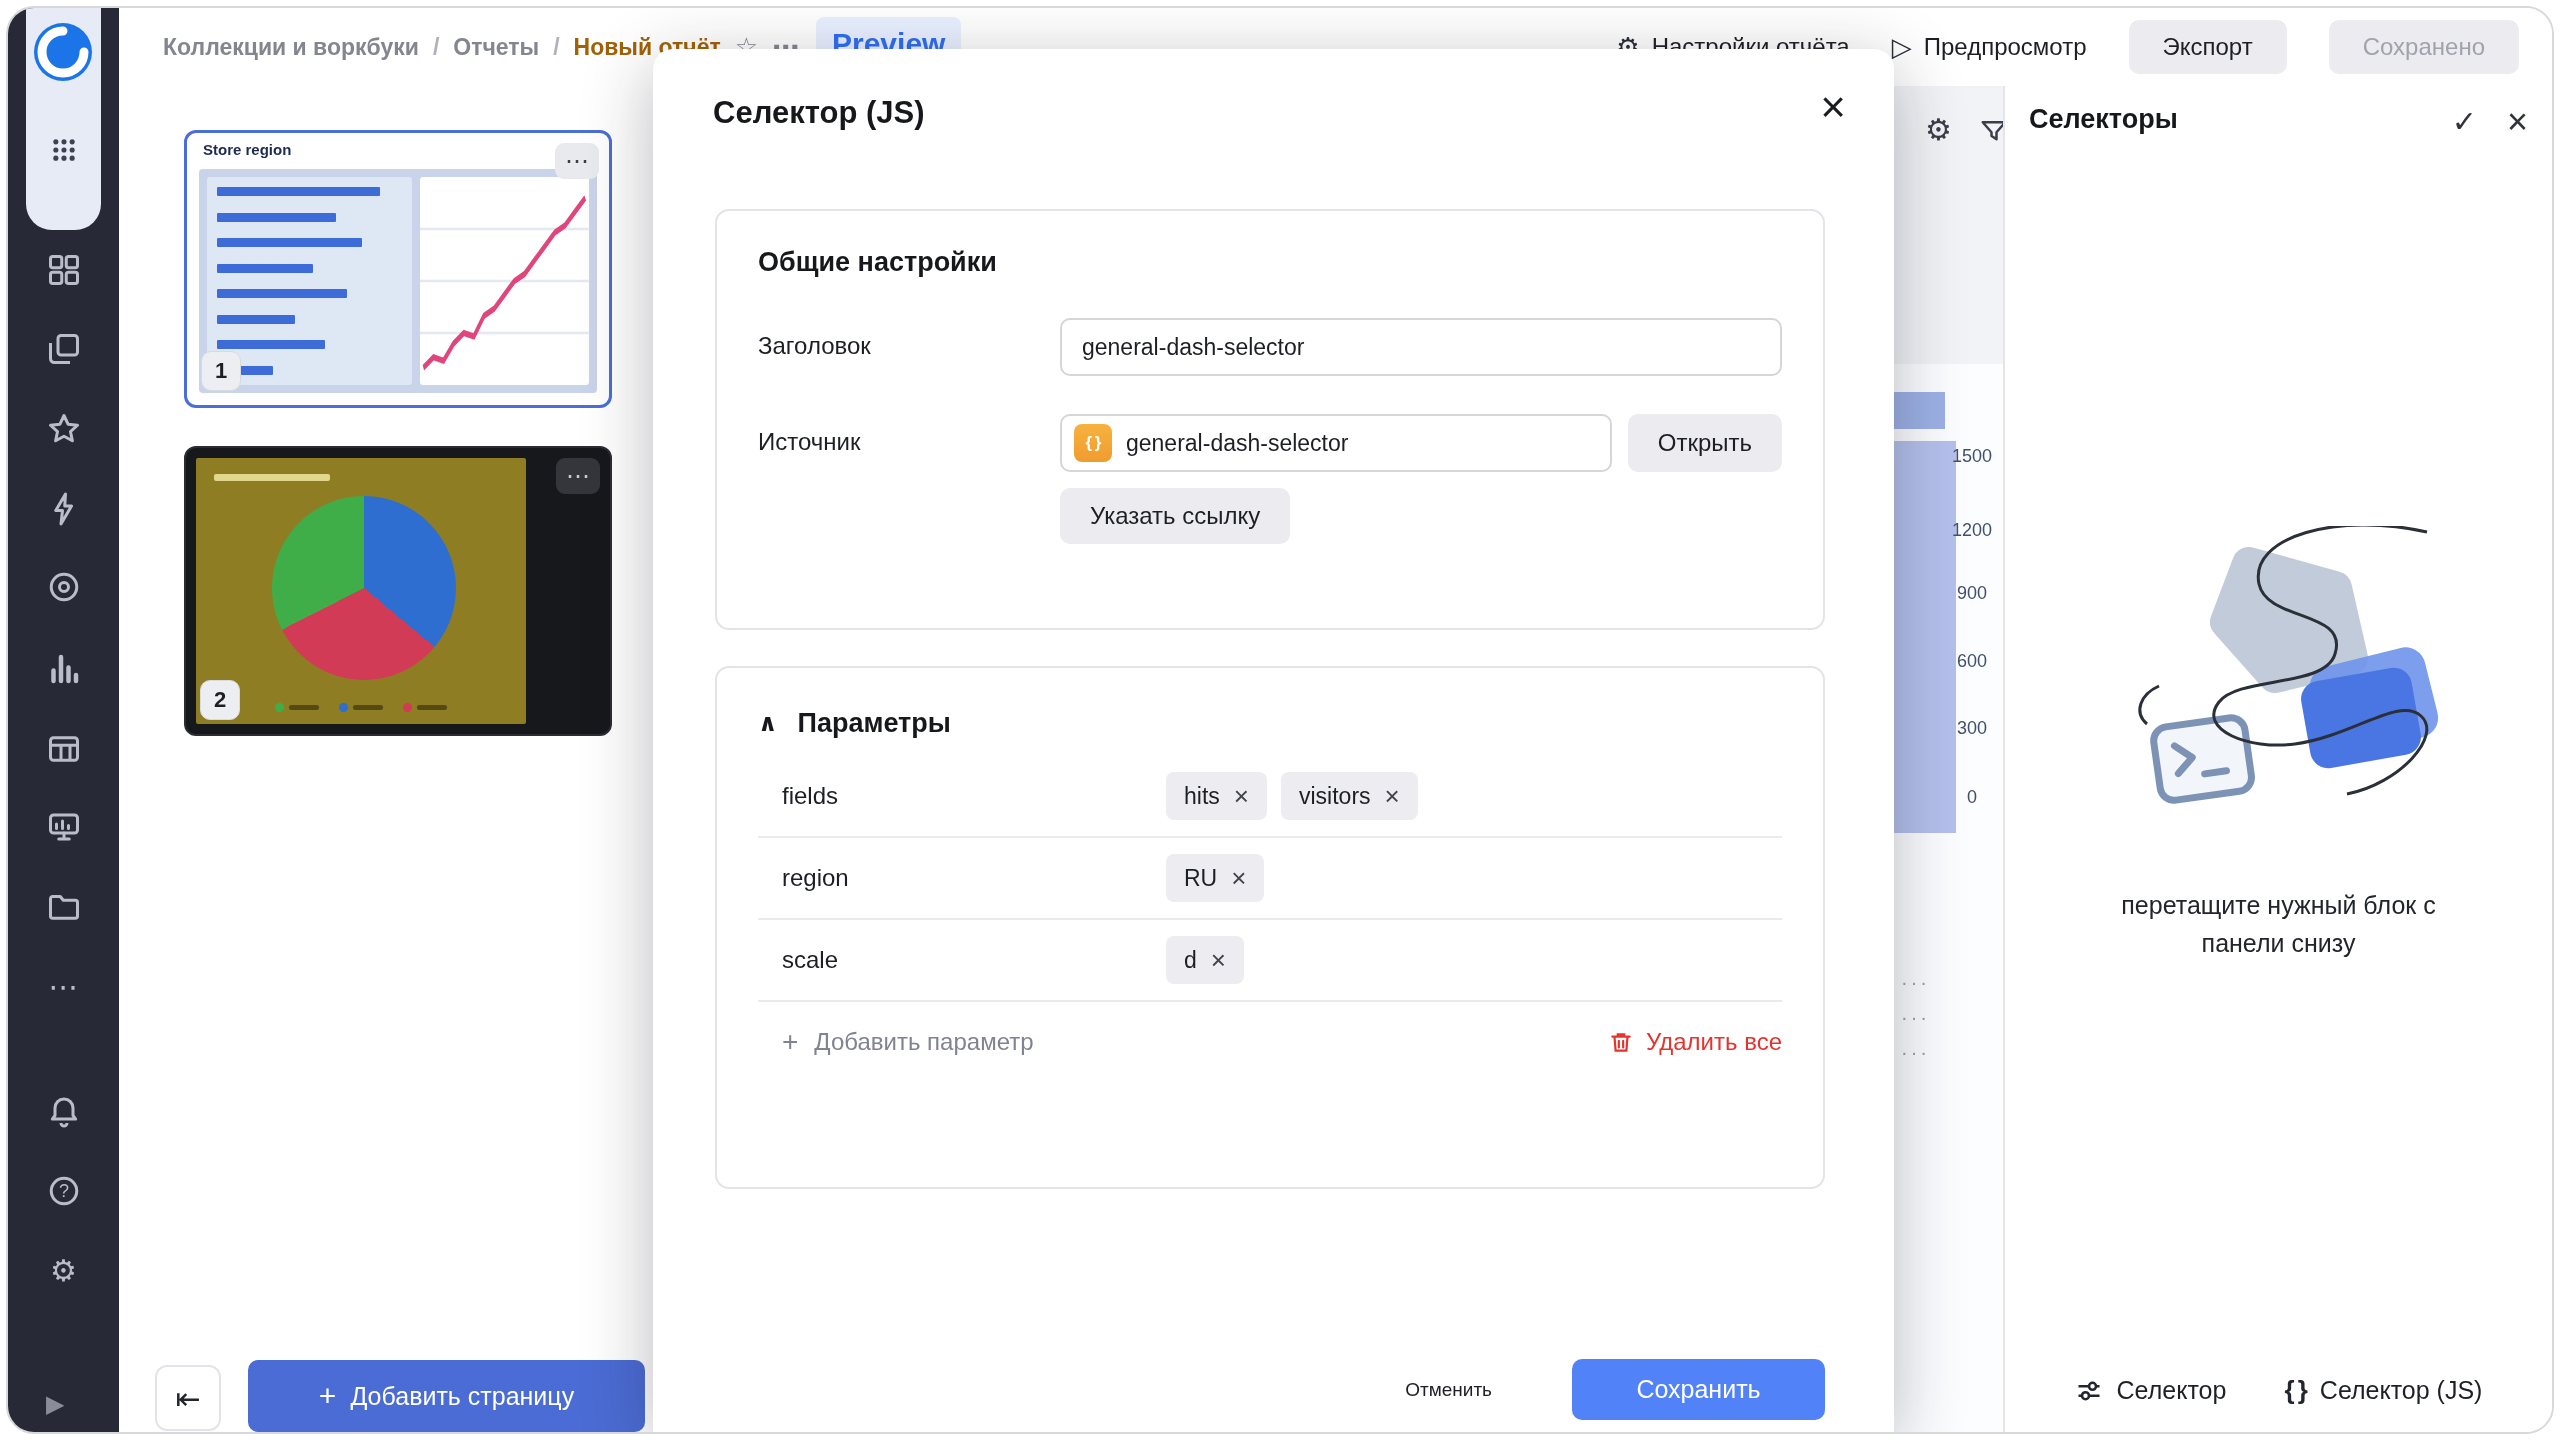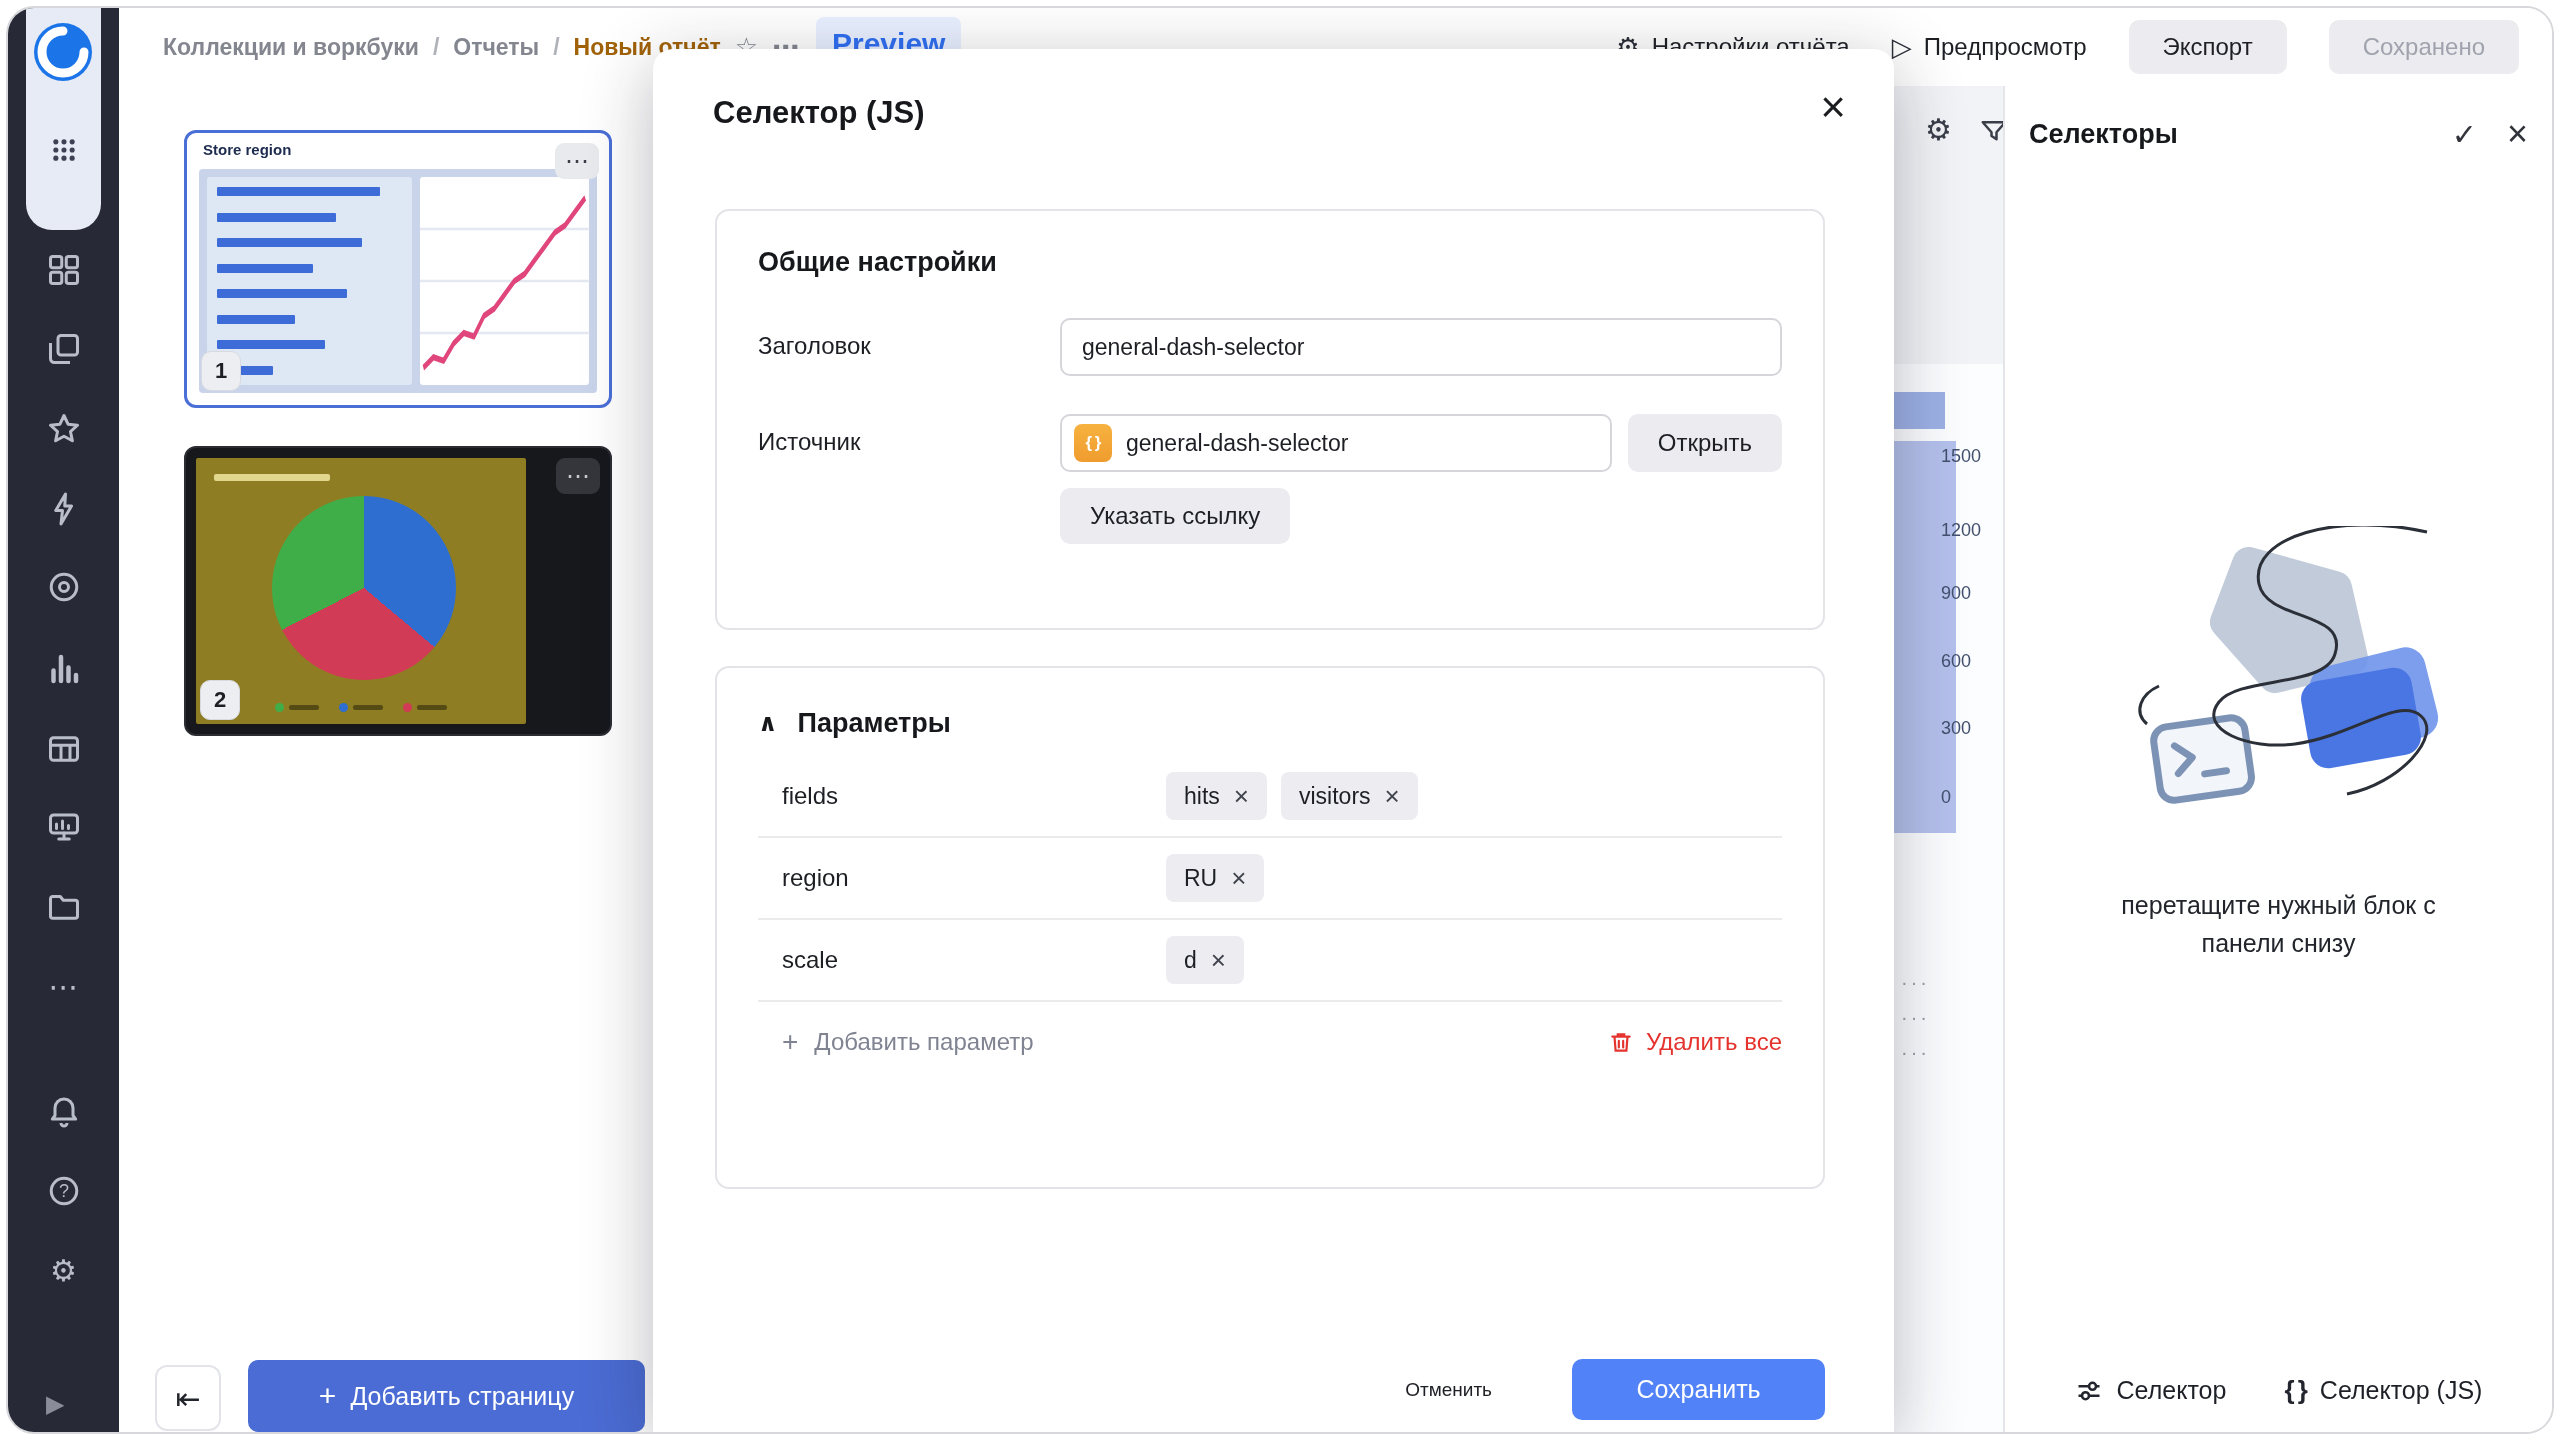--- a/index.html
+++ b/index.html
@@ -69,27 +69,27 @@
     display:flex; align-items:center; justify-content:center; gap:14px; }
   .add-page-btn .plus { font-size:30px; font-weight:400; }
 
   
   .canvas { position:absolute; left:645px; right:549px; top:78px; bottom:0; background:#f2f3f6; z-index:1; }
   .cv-gear { position:absolute; left:1272px; top:26px; font-size:30px; color:#3a3e49; cursor:pointer; }
   .cv-funnel { position:absolute; left:1326px; top:30px; cursor:pointer; }
   .cv-card { position:absolute; left:1225px; right:0; top:278px; bottom:0; background:#fcfdff; border-radius:14px 0 0 0; }
   .cv-strip1 { position:absolute; left:1225px; top:306px; width:67px; height:37px; background:#9db1e6; }
   .cv-strip2 { position:absolute; left:1225px; top:355px; width:78px; height:392px; background:#b4c1ec; }
-  .cv-axis { position:absolute; left:1288px; width:62px; text-align:left; font-size:18px; color:#42506e; }
+  .cv-axis { position:absolute; left:1288px; width:62px; text-align:center; font-size:18px; color:#42506e; }
   .cv-dots { position:absolute; left:1248px; font-size:20px; color:#9a9eaa; letter-spacing:3px; }
 
   
   .selectors { position:absolute; right:0; top:78px; bottom:0; width:549px; background:#fff;
     border-left:2px solid #e4e4e9; z-index:2; }
-  .sp-header { position:absolute; left:24px; right:24px; top:18px; height:60px; display:flex; align-items:center; }
+  .sp-header { position:absolute; left:24px; right:24px; top:18px; height:60px; display:flex; }
   .sp-title { font-size:27px; font-weight:600; color:#17181c; flex:1; }
   .sp-check { font-size:30px; color:#32343c; cursor:pointer; margin-right:30px; }
   .sp-close { font-size:36px; color:#32343c; cursor:pointer; line-height:1; }
   .sp-illustration { position:absolute; left:50%; top:440px; transform:translateX(-50%); }
   .sp-caption { position:absolute; left:30px; right:30px; top:800px; text-align:center; font-size:25px;
     line-height:38px; color:#23252c; }
   .sp-blocks { position:absolute; left:0; right:0; bottom:26px; display:flex; justify-content:center; gap:58px; align-items:center; }
   .sp-block { display:flex; align-items:center; gap:14px; font-size:25px; color:#1d2026; cursor:grab; }
   .braces-glyph { font-size:26px; font-weight:700; color:#23262e; letter-spacing:-2px; }
 

